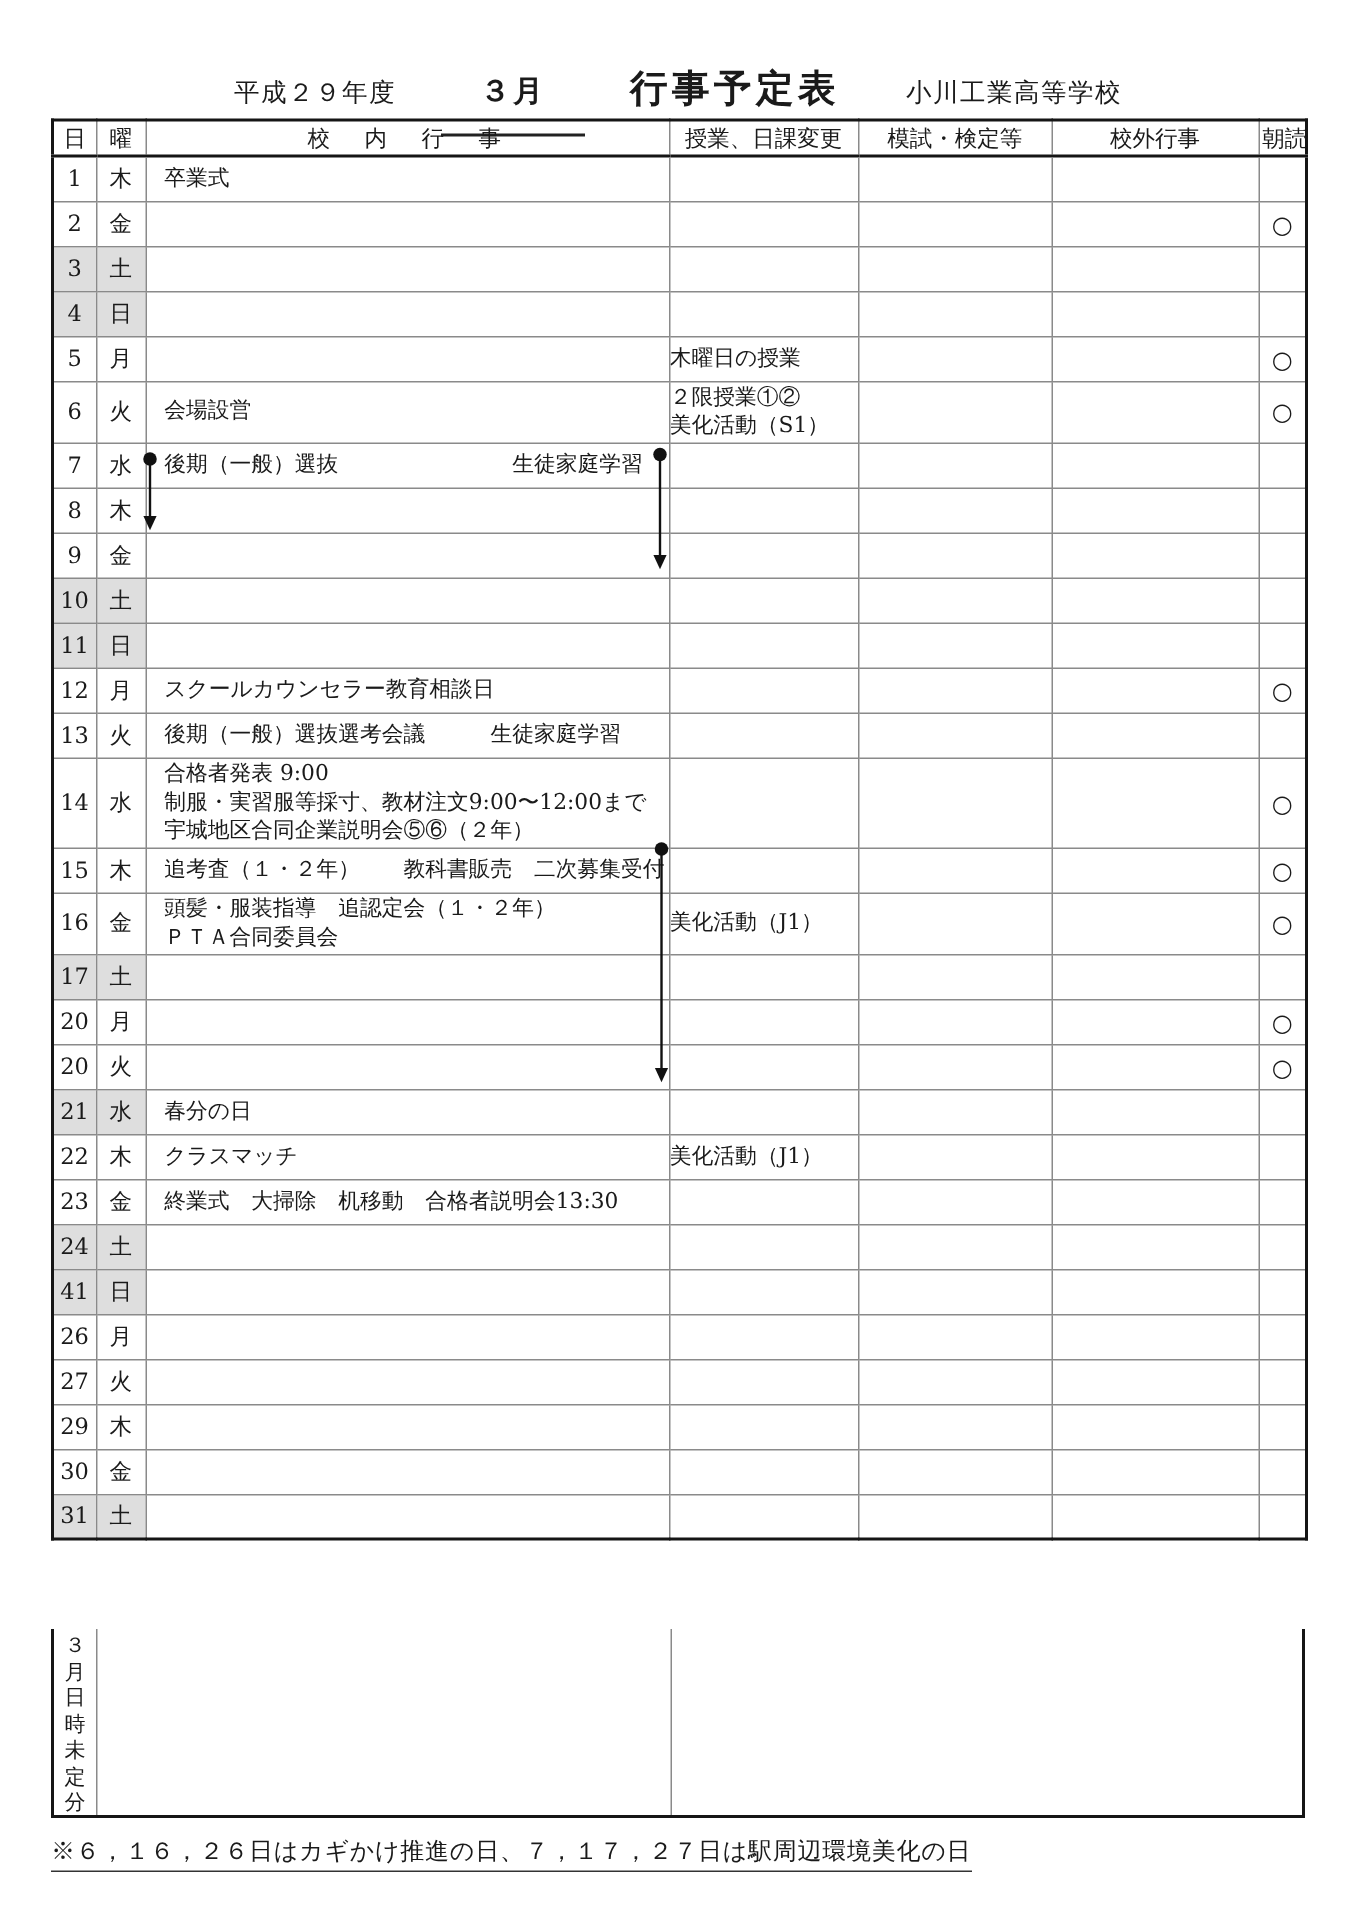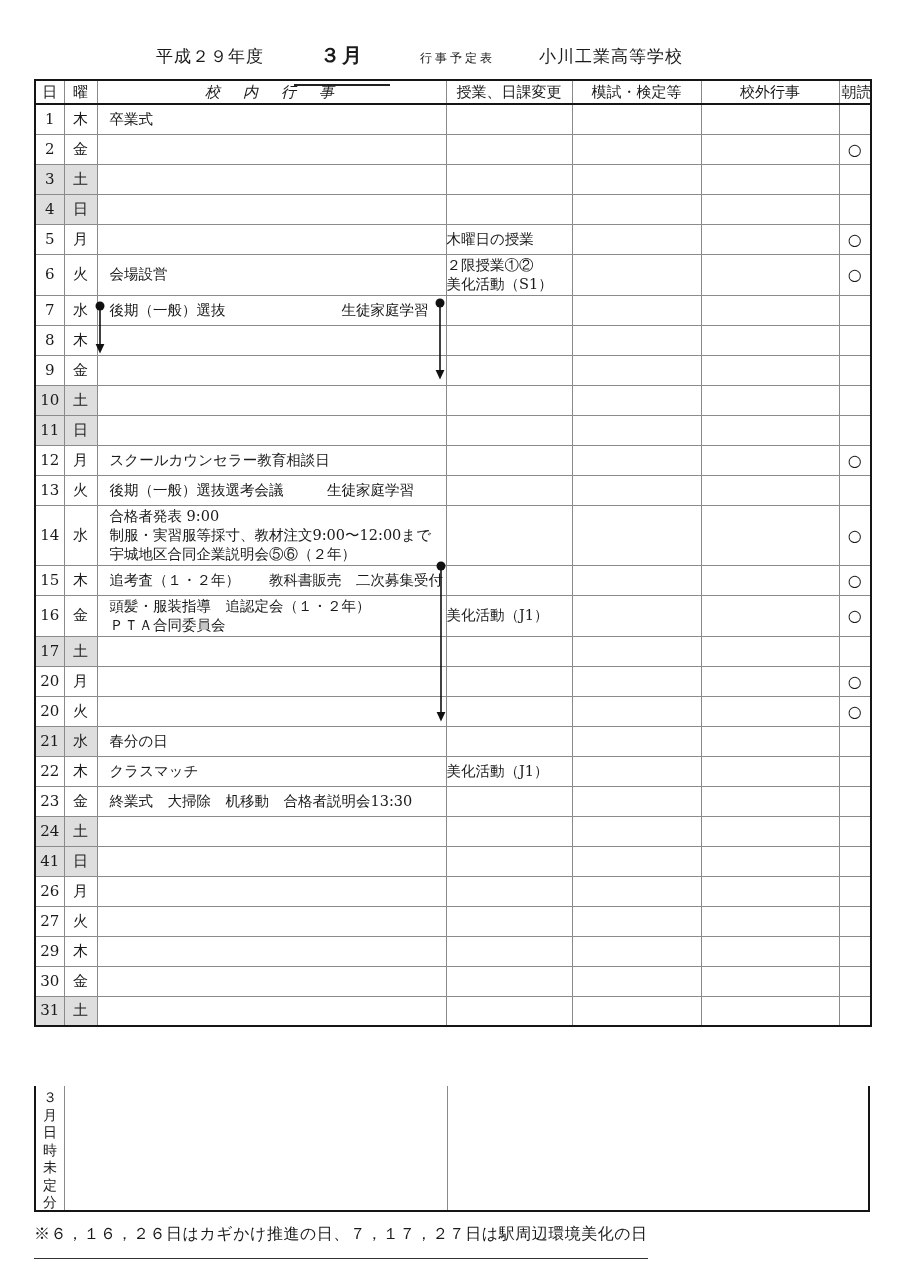--- a/index.html
+++ b/index.html
@@ -17,21 +17,21 @@
     position:absolute;top:42px;left:156px;
     display:flex;align-items:baseline;gap:30px;
     white-space:nowrap;
   }
   .t-year{font-size:17px;letter-spacing:1px;}
   .t-month{
     font-size:20px;font-weight:bold;letter-spacing:2px;
     padding:0 26px 15px 26px;
     border-bottom:2px solid #222;
   }
-  .t-doc{font-size:12px;font-weight:normal;letter-spacing:3px;}
+  .t-doc{font-size:25px;font-weight:bold;letter-spacing:3px;}
   .t-school{font-size:17px;letter-spacing:1px;margin-left:14px;}
   
   table.sched{
     position:absolute;top:79px;left:34px;
     width:836px;table-layout:fixed;
     border-collapse:collapse;
     border:2px solid #151515;
   }
   .sched th,.sched td{
     border:1px solid #8a8a8a;
@@ -41,21 +41,21 @@
     line-height:19px;
     vertical-align:middle;
     overflow:hidden;
   }
   .sched thead tr{height:24px;}
   .sched thead th{
     border-bottom:2px solid #151515;
     text-align:center;font-size:15px;
     padding:0 2px;white-space:nowrap;
   }
-  .sched thead th.th-events{letter-spacing:4px;font-style:italic;}
+  .sched thead th.th-events{letter-spacing:4px;}
   .sched tbody tr{height:30px;}
   td.c{text-align:center;padding:1px 1px;}
   td.cell-day{font-size:15px;}
   td.cell-dow{font-size:15px;}
   td.cell-events{padding-left:12px;}
   td.cell-class{padding-left:0;}
   td.cell-exams{padding-left:6px;}
   td.cell-offsite{padding-left:6px;}
   td.cell-reading{text-align:center;font-size:16px;padding:0;}
   .cell-line{white-space:nowrap;}
@@ -77,21 +77,21 @@
   }
   .undecided .u-divider{
     position:absolute;left:411px;top:0;bottom:0;width:1px;
     background:#8a8a8a;
   }
   
   .footnote{
     position:absolute;top:1224px;left:34px;
     font-size:16px;letter-spacing:0.5px;
     border-bottom:1px solid #333;
-    padding-bottom:13px;
+    padding-bottom:2px;
     white-space:nowrap;
   }
   
   svg.overlay{
     position:absolute;top:0;left:0;
     pointer-events:none;
   }
 </style>
 </head>
 <body>

